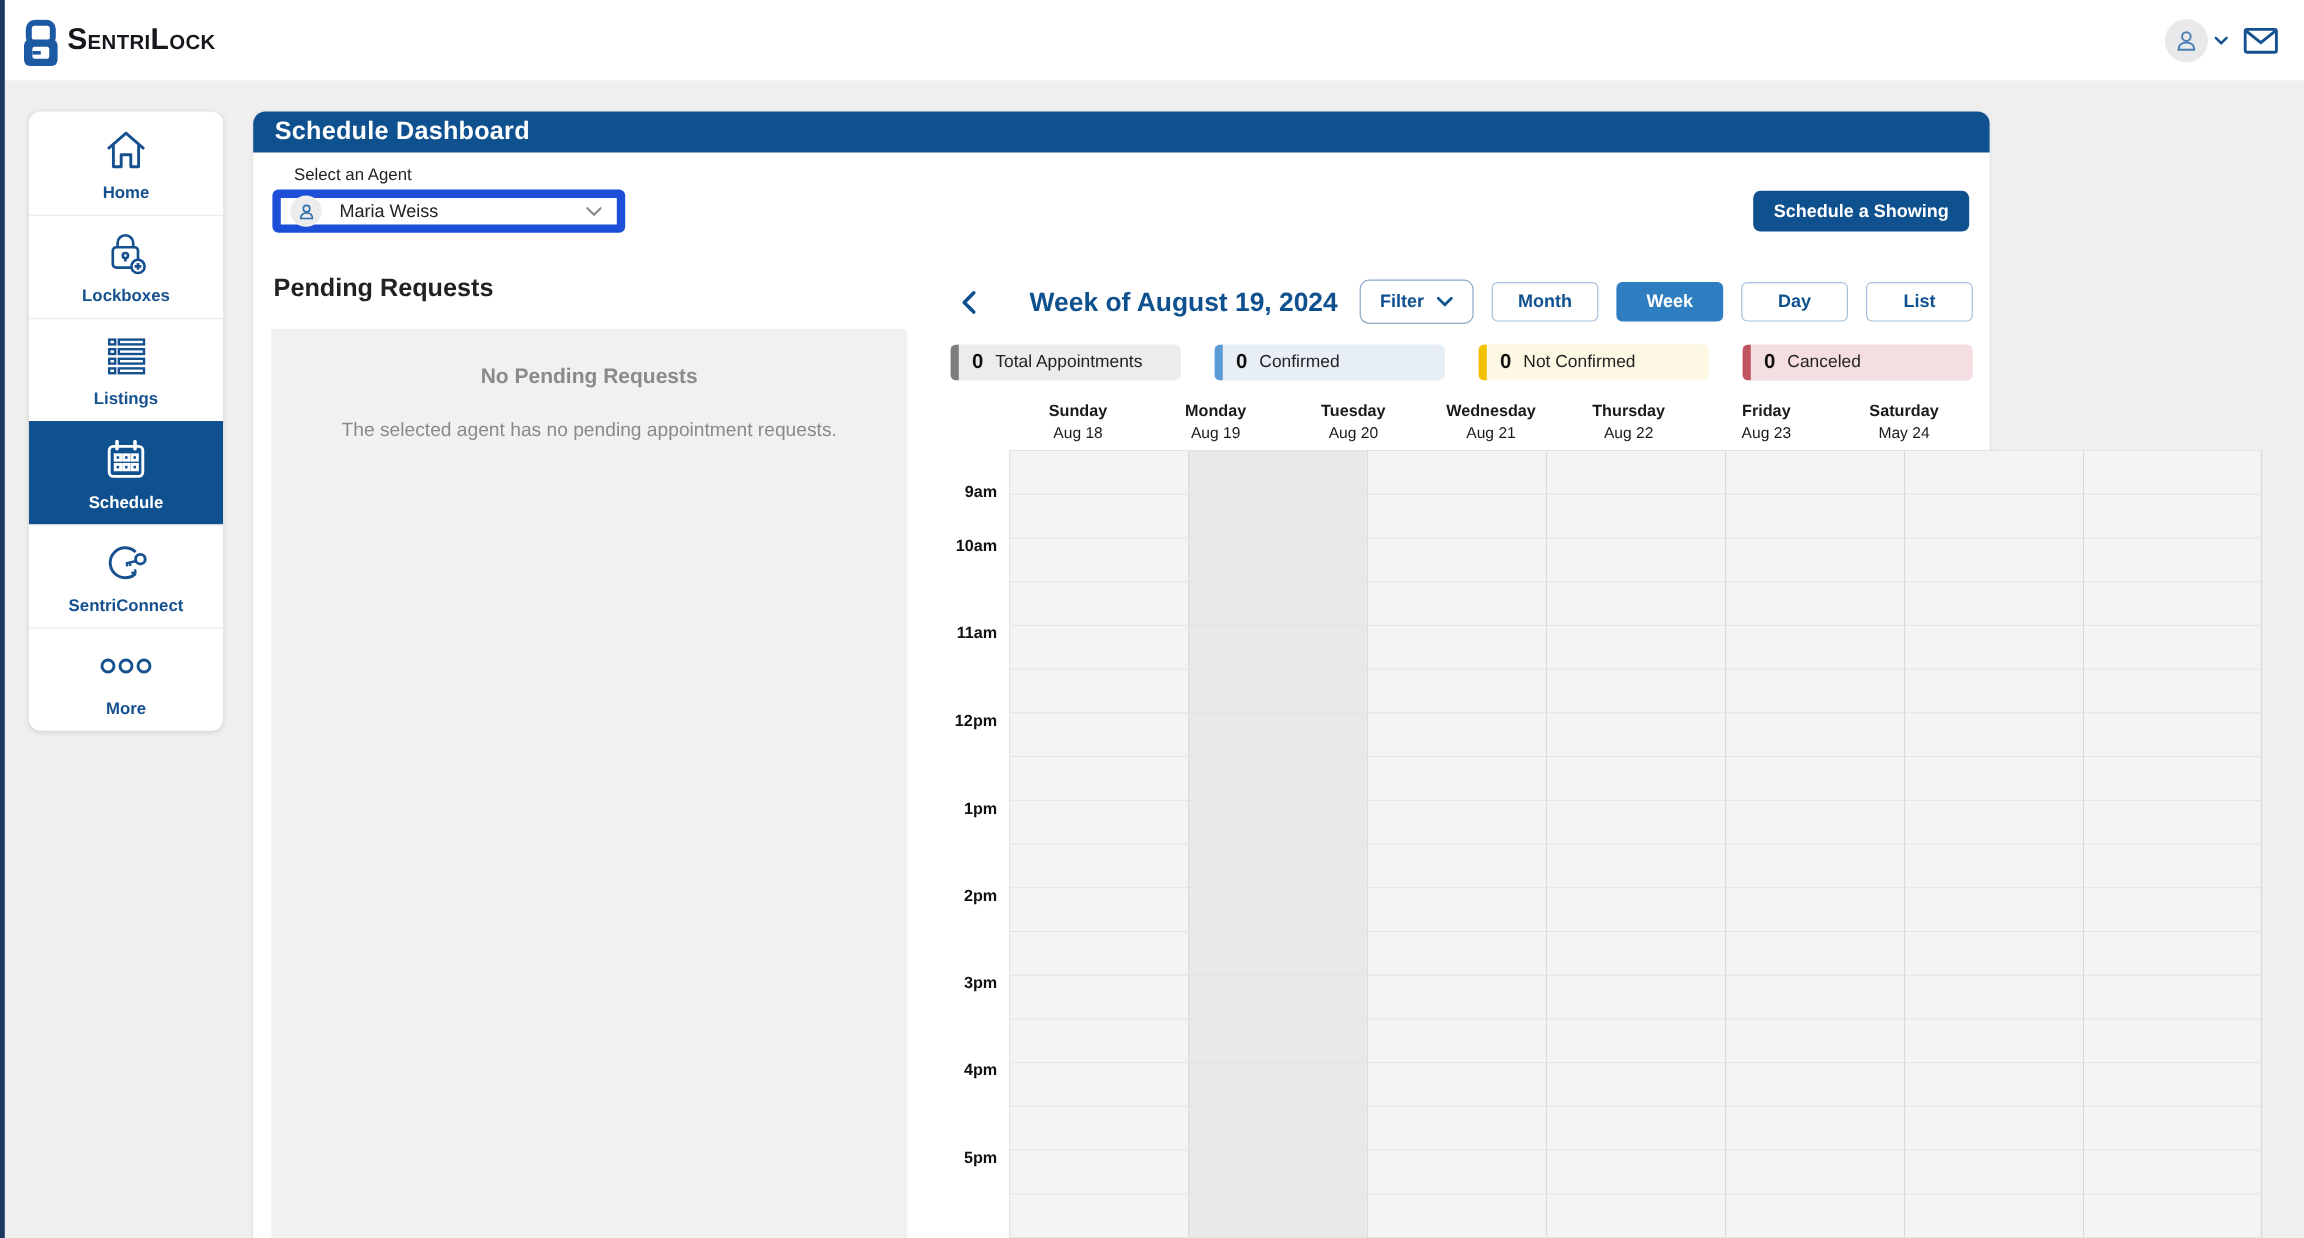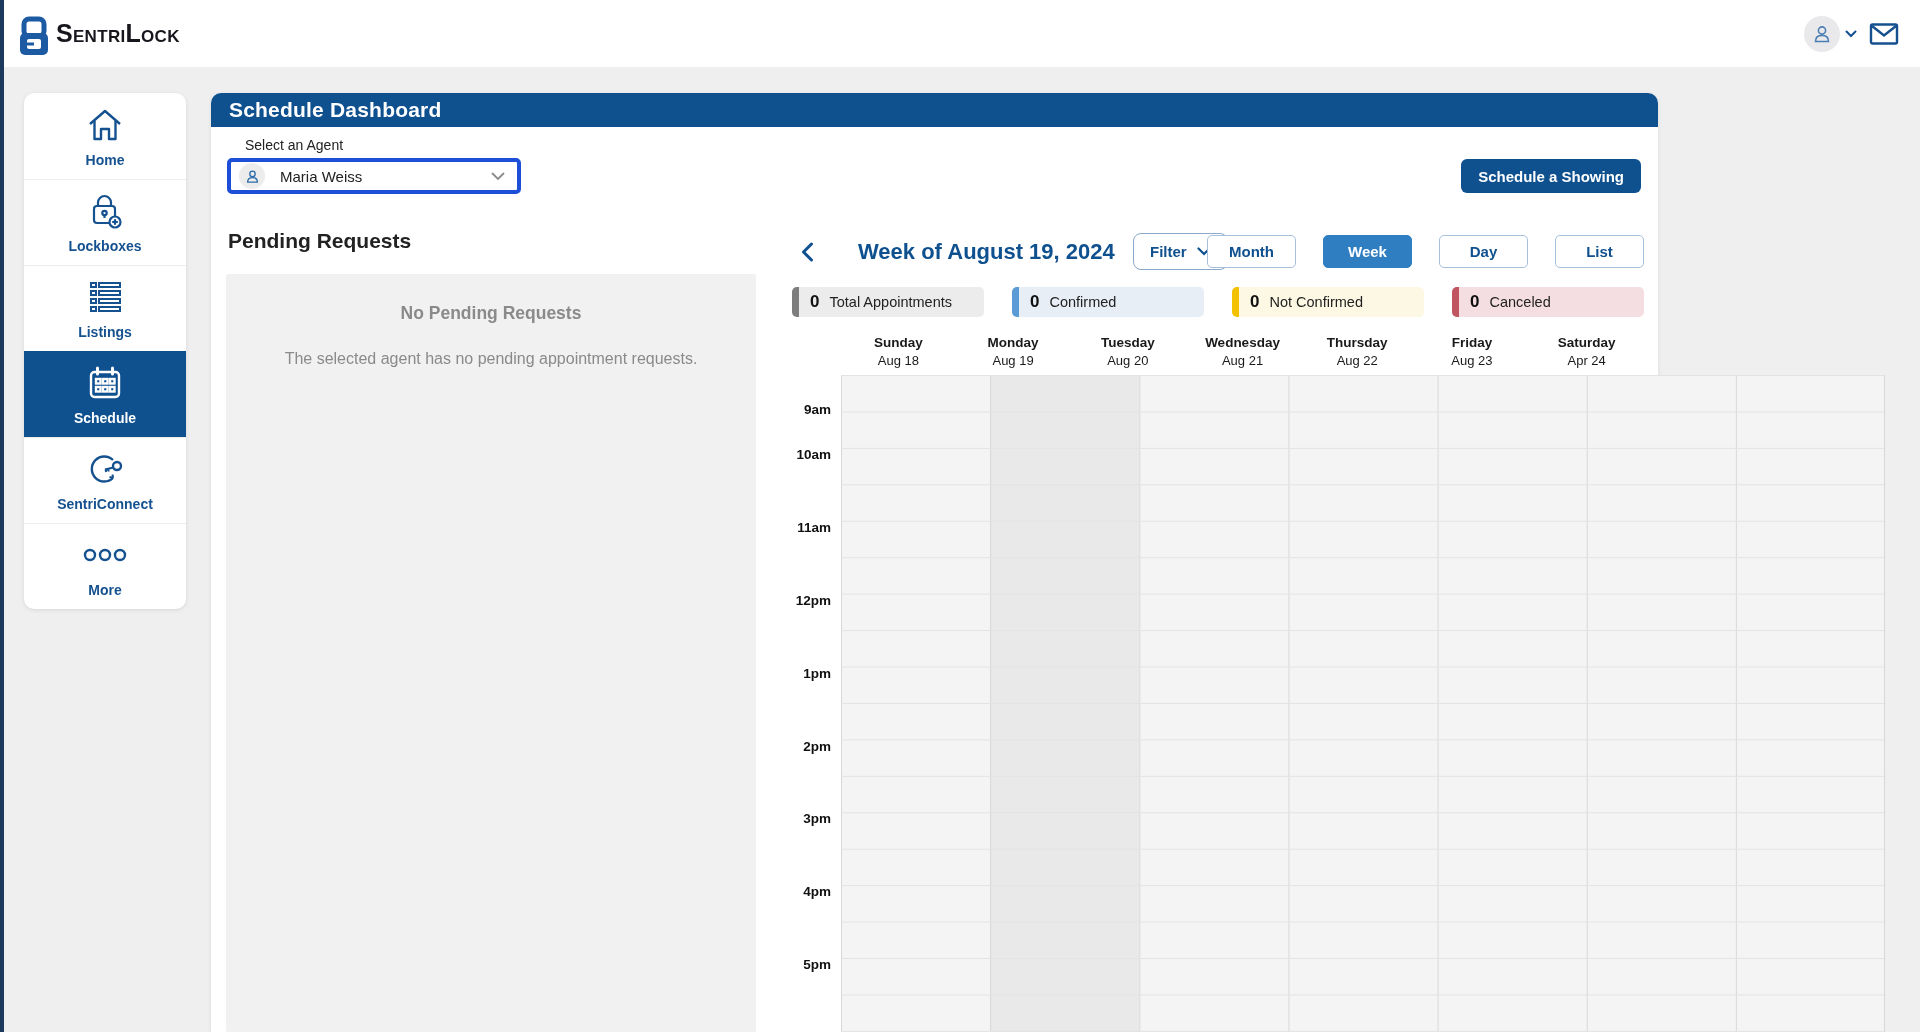--- a/index.html
+++ b/index.html
@@ -29,40 +29,40 @@
   .side-item.active { background:#0f508f; color:#fff; border-top-color:#0f508f; }
   .side-label { font-size:14px; font-weight:700; }
   .side-icon { display:flex; align-items:center; justify-content:center; height:40px; }
 
   
   .main-card { position:absolute; left:211px; top:93px; width:1447px; height:939px; background:#fff; border-radius:10px 10px 0 0; box-shadow:0 1px 4px rgba(0,0,0,.08); }
   .header-bar { height:34px; background:#0f508f; border-radius:10px 10px 0 0; display:flex; align-items:center; padding-left:18px; }
   .header-title { color:#fff; font-size:21px; font-weight:700; letter-spacing:.2px; }
 
   .agent-label { position:absolute; left:34px; top:44px; font-size:14px; color:#222; }
-  .agent-select { position:absolute; left:16px; top:65px; width:294px; height:36px; background:#fff; border:4px solid #1d4ed8; border-radius:5px; display:flex; align-items:center; padding:0 12px 0 8px; cursor:pointer; }
+  .agent-select { position:absolute; left:16px; top:65px; width:294px; height:36px; background:#fff; border:7px solid #1d4ed8; border-radius:5px; display:flex; align-items:center; padding:0 12px 0 8px; cursor:pointer; }
   .agent-avatar { width:26px; height:26px; border-radius:50%; background:#ececec; display:flex; align-items:center; justify-content:center; }
   .agent-name { font-size:15px; color:#222; margin-left:15px; flex:1; }
 
   .schedule-btn { position:absolute; right:17px; top:66px; height:34px; padding:0 17px; background:#0f508f; border:none; border-radius:6px; color:#fff; font-family:inherit; font-size:15px; font-weight:700; cursor:pointer; }
 
   
   .pending-title { position:absolute; left:17px; top:136px; font-size:21px; font-weight:700; color:#222; }
   .pending-panel { position:absolute; left:15px; top:181px; width:530px; bottom:0; background:#f2f1f1; border-radius:2px; text-align:center; }
   .pending-empty-title { margin-top:29px; font-size:17.5px; font-weight:700; color:#8a8a8a; }
   .pending-empty-msg { margin-top:26px; font-size:16px; color:#8a8a8a; }
 
   
   .cal { position:absolute; left:568px; top:140px; right:14px; bottom:0; }
   .cal-header { position:relative; height:38px; }
   .cal-nav { position:absolute; left:14px; top:0; height:38px; display:flex; align-items:center; }
   .nav-arrow { background:none; border:none; cursor:pointer; padding:4px 8px; display:flex; align-items:center; }
   .week-title { font-size:22px; font-weight:700; color:#0f508f; margin:0 36px; white-space:nowrap; }
   .filter-btn { position:absolute; left:354px; top:0; height:37px; padding:0 16px; background:#fff; border:1.5px solid #8aa9c9; border-radius:8px; display:flex; align-items:center; gap:10px; font-size:15px; font-weight:700; color:#0f508f; cursor:pointer; font-family:inherit; }
-  .views { position:absolute; right:0; top:2px; display:flex; gap:27px; }
+  .views { position:absolute; right:0; top:2px; display:flex; gap:15px; }
   .view-btn { min-width:89px; height:33px; padding:0 20px; background:#fff; border:1px solid #a5c0dc; border-radius:5px; font-family:inherit; font-size:15px; font-weight:700; color:#0f508f; cursor:pointer; }
   .view-btn.active { background:#2f7ec2; border-color:#2f7ec2; color:#fff; }
 
   .stats { position:absolute; left:13px; right:0; top:54px; height:30px; display:flex; gap:28px; }
   .stat-chip { flex:1; border-radius:5px; overflow:hidden; display:flex; align-items:center; }
   .stat-bar { width:7px; align-self:stretch; }
   .stat-count { font-size:17px; font-weight:800; color:#111; margin:0 10px 0 11px; }
   .stat-label { font-size:14.5px; color:#222; }
 
   .day-headers { position:absolute; left:62px; top:100px; right:0; height:40px; display:flex; }
@@ -300,21 +300,21 @@
         <div class="day-cell">
           <div class="day-name">Thursday</div>
           <div class="day-date">Aug 22</div>
         </div>
         <div class="day-cell">
           <div class="day-name">Friday</div>
           <div class="day-date">Aug 23</div>
         </div>
         <div class="day-cell">
           <div class="day-name">Saturday</div>
-          <div class="day-date">Apr 24</div>
+          <div class="day-date">May 24</div>
         </div>
       </div>
 
     <div class="grid-gutter">
         <div class="time-label" style="top: -1px; margin-top: 28px;">9am</div>
         <div class="time-label" style="top: 71.9px;">10am</div>
         <div class="time-label" style="top: 144.8px;">11am</div>
         <div class="time-label" style="top: 217.7px;">12pm</div>
         <div class="time-label" style="top: 290.6px;">1pm</div>
         <div class="time-label" style="top: 363.5px;">2pm</div>

